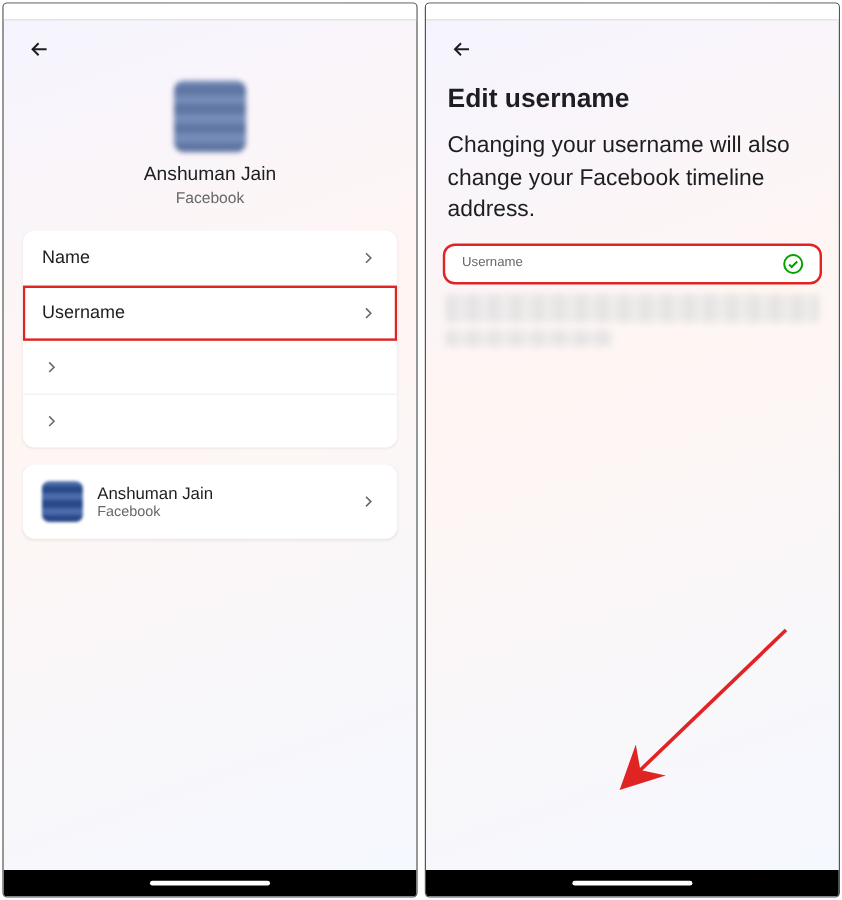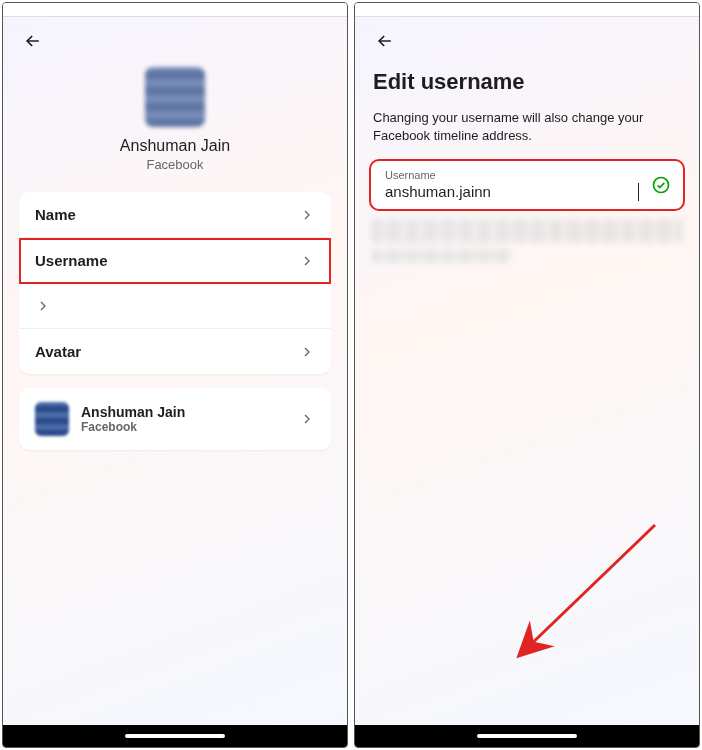--- a/index.html
+++ b/index.html
@@ -87,21 +87,20 @@
     .profile-sub {
       font-size: 13px;
       color: #65676b;
     }
     .card {
       background: #fff;
       margin: 0 16px 14px;
       border-radius: 10px;
       box-shadow: 0 1px 2px rgba(0,0,0,0.06);
       overflow: hidden;
-      font-weight: bold;
     }
     .row {
       display: flex;
       align-items: center;
       padding: 14px 16px;
       cursor: pointer;
       border-bottom: 1px solid #f0f0f0;
       position: relative;
     }
     .row:last-child { border-bottom: none; }
@@ -136,21 +135,21 @@
 
     
     .page-title {
       padding: 6px 18px 14px;
       font-size: 22px;
       font-weight: 700;
       color: #1c1e21;
     }
     .desc {
       padding: 0 18px 16px;
-      font-size: 13px;
+      font-size: 19px;
       color: #1c1e21;
       line-height: 1.4;
     }
     .field-wrap {
       margin: 0 16px;
       position: relative;
     }
     .field {
       background: #fff;
       border-radius: 8px;
@@ -253,21 +252,20 @@
         </span>
       </div>
       <div class="row">
         <span class="chevron">
           <svg viewBox="0 0 24 24" fill="none" stroke="currentColor" stroke-width="2">
               <path d="M9 18l6-6-6-6"></path>
             </svg>
         </span>
       </div>
       <div class="row">
-        <div class="row-label">Avatar</div>
         <span class="chevron">
           <svg viewBox="0 0 24 24" fill="none" stroke="currentColor" stroke-width="2">
               <path d="M9 18l6-6-6-6"></path>
             </svg>
         </span>
       </div>
     </div>
 
     <div class="card">
       <div class="row account-row">
@@ -303,21 +301,20 @@
         </span>
       </div>
     </div>
 
     <div class="page-title">Edit username</div>
     <div class="desc">Changing your username will also change your Facebook timeline address.</div>
 
     <div class="field-wrap">
       <div class="field">
         <div class="field-label">Username</div>
-        <span class="field-value">anshuman.jainn</span>
         <span class="check-icon">
           <svg viewBox="0 0 24 24" fill="none" stroke="currentColor" stroke-width="2">
               <circle cx="12" cy="12" r="9"></circle>
               <path d="M8 12.5l2.5 2.5L16 9.5"></path>
             </svg>
         </span>
       </div>
     </div>
 
     <div class="blur-line"></div>

